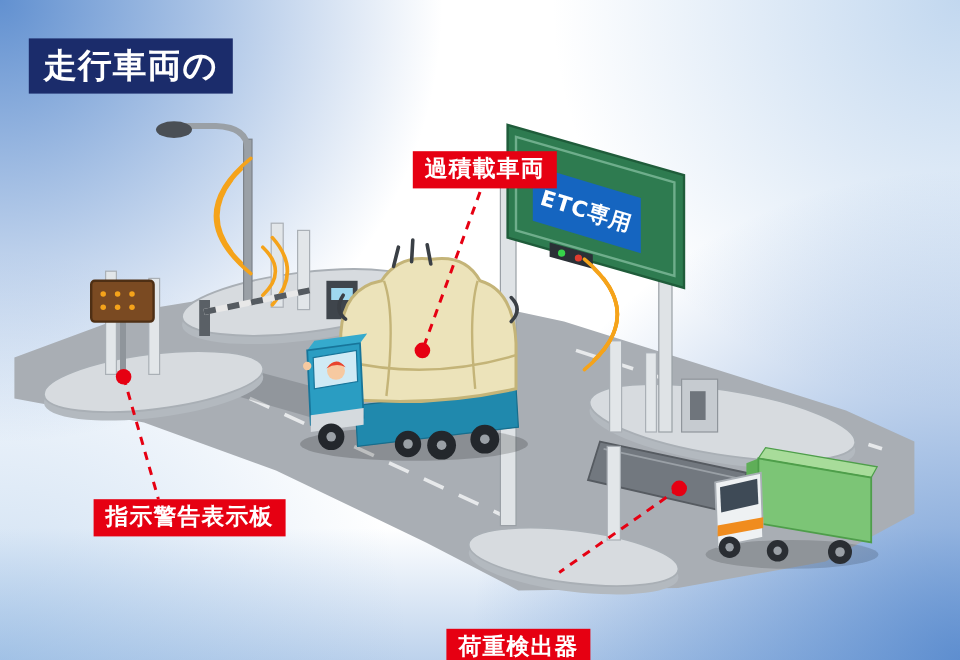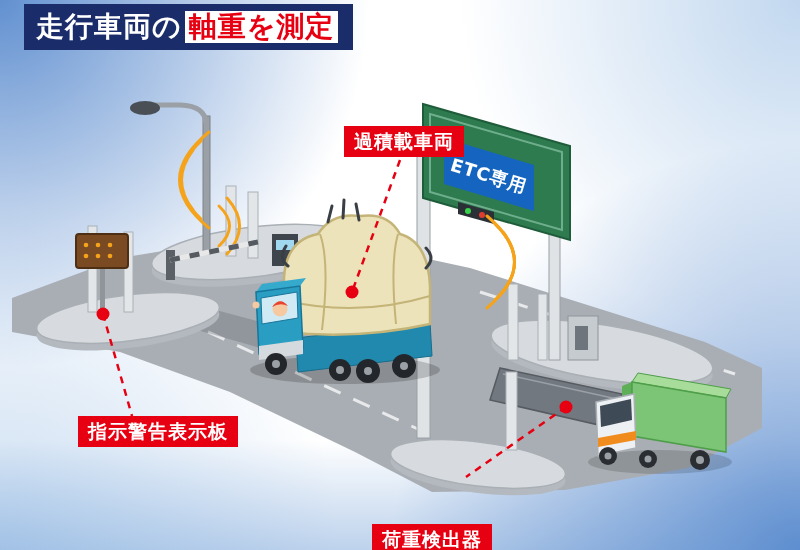--- a/index.html
+++ b/index.html
@@ -9,21 +9,21 @@
     background:
       radial-gradient(circle at 0% 0%, rgba(70,125,200,.85), rgba(70,125,200,0) 38%),
       radial-gradient(circle at 100% 100%, rgba(70,125,200,.80), rgba(70,125,200,0) 42%),
       radial-gradient(circle at 100% 0%, rgba(120,168,220,.45), rgba(120,168,220,0) 35%),
       radial-gradient(circle at 0% 100%, rgba(120,168,220,.40), rgba(120,168,220,0) 35%),
       linear-gradient(to bottom, rgba(90,143,208,0) 80%, rgba(90,143,208,.40) 100%),
       #ffffff;
   }
   .scene-svg{position:absolute;left:0;top:0;}
   .title{
-    position:absolute;left:24px;top:4px;height:46px;
+    position:absolute;left:24px;top:32px;height:46px;
     background:#1b2c6b;color:#fff;font-size:28px;font-weight:bold;
     display:flex;align-items:center;padding:0 12px;letter-spacing:1px;white-space:nowrap;
   }
   .title .hl{background:#ffffff;color:#e60012;margin:0 3px;padding:1px 4px;line-height:1.1;}
   .callout{
     position:absolute;background:#e60012;color:#fff;font-size:19px;font-weight:bold;
     padding:4px 10px;letter-spacing:1px;line-height:1.2;white-space:nowrap;
   }
   .callout.overload{left:344px;top:126px;}
   .callout.warning{left:78px;top:416px;}
@@ -185,20 +185,19 @@
       <line x1="103" y1="314" x2="132" y2="416"></line>
       <line x1="566" y1="407" x2="466" y2="477"></line>
     </g>
     <circle cx="352" cy="292" r="6.5" fill="#e60012"></circle>
     <circle cx="103" cy="314" r="6.5" fill="#e60012"></circle>
     <circle cx="566" cy="407" r="6.5" fill="#e60012"></circle>
   </svg>
 
   <div class="title">
     <span>走行車両の</span>
-    <span class="hl">軸重を測定</span>
   </div>
 
   <div class="callout overload">過積載車両</div>
   <div class="callout warning">指示警告表示板</div>
   <div class="callout detector">荷重検出器</div>
 
 </div>
 
 </body></html>

